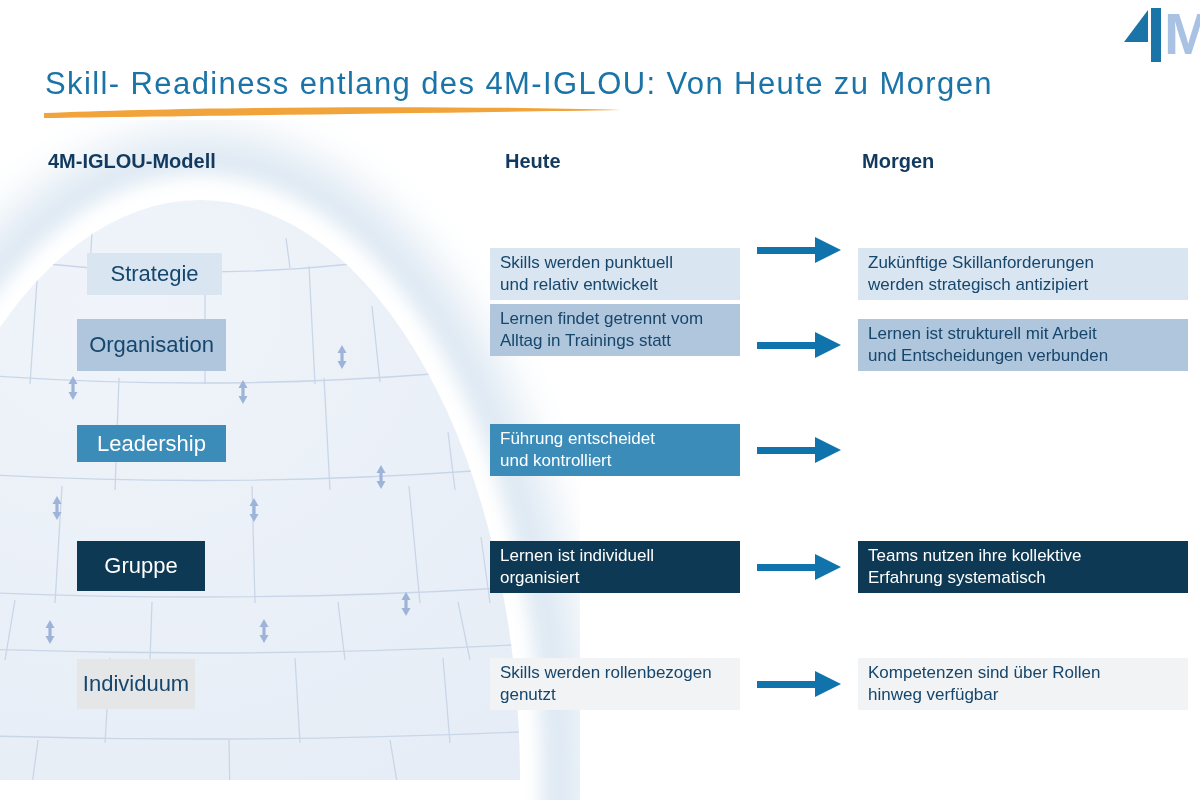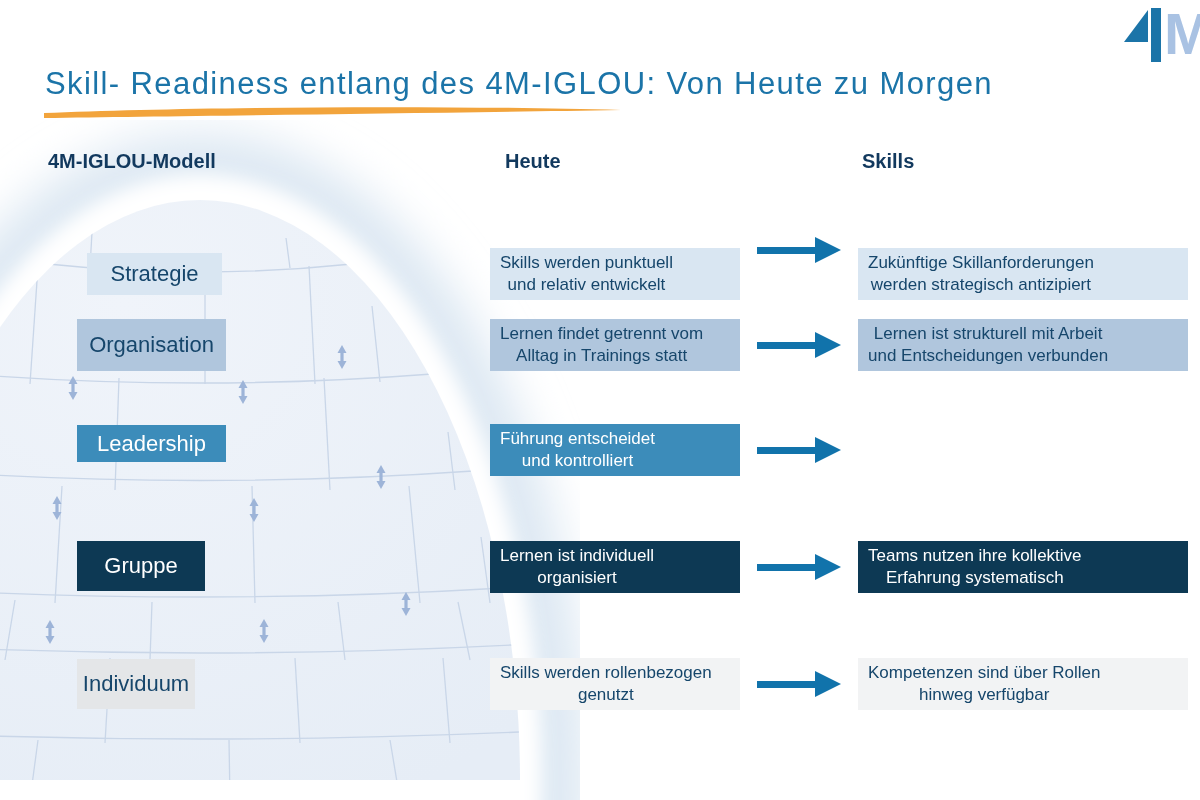--- a/index.html
+++ b/index.html
@@ -19,21 +19,21 @@
   
   .igloo-svg{position:absolute;left:0;top:120px;}
   .igloo-line{stroke:var(--igloo-line,#c9d6e8);stroke-width:1.3;fill:none;}
   .darr{stroke:var(--igloo-arrow,#9db4d8);fill:var(--igloo-arrow,#9db4d8);}
   
   .lvl{position:absolute;display:flex;align-items:center;justify-content:center;
        font-size:22px;color:var(--text-navy,#16466b);}
   
   .cell{position:absolute;width:250px;min-height:52px;box-sizing:border-box;padding:4px 10px;
         font-size:17px;line-height:22px;white-space:pre-line;color:var(--text-navy,#16466b);
-        display:flex;align-items:center;text-align:center;}
+        display:flex;align-items:center;}
   .cell.morgen{width:330px;}
   
   .v-light{background:var(--box-light,#d9e6f2);margin-top:24px;}
   .v-medium{background:var(--box-medium,#b0c6dd);}
   .v-blue{background:var(--box-blue,#3c8cba);color:#ffffff;}
   .v-dark{background:var(--box-dark,#0d3954);color:#ffffff;}
   .v-gray{background:var(--box-gray,#f2f3f4);}
   .v-graylabel{background:var(--label-gray,#e4e6e8);}
   
   .arrow{position:absolute;left:757px;width:88px;height:26px;}
@@ -130,35 +130,35 @@
   </svg>
 
   <svg class="logo" width="78" height="62" viewBox="0 0 78 62">
     <polygon class="four" points="2,38 26,6 26,38"></polygon>
     <rect class="four" x="29" y="4" width="10" height="54"></rect>
     <text class="m" x="42" y="50">M</text>
   </svg>
 
   <div class="colhead" style="left:48px">4M-IGLOU-Modell</div>
   <div class="colhead" style="left:505px">Heute</div>
-  <div class="colhead" style="left:862px">Skills</div>
+  <div class="colhead" style="left:862px">Morgen</div>
 
   <div class="lvl v-light" style="left:87px;top:229px;width:135px;height:42px">Strategie</div>
   <div class="lvl v-medium" style="left:77px;top:319px;width:149px;height:52px">Organisation</div>
   <div class="lvl v-blue" style="left:77px;top:425px;width:149px;height:37px">Leadership</div>
   <div class="lvl v-dark" style="left:77px;top:541px;width:128px;height:50px">Gruppe</div>
   <div class="lvl v-graylabel" style="left:77px;top:659px;width:118px;height:50px">Individuum</div>
 
   <div class="cell heute v-light" style="left:490px;top:224px">Skills werden punktuell
 und relativ entwickelt</div>
   <div class="arrow" style="top:237px"></div>
   <div class="cell morgen v-light" style="left:858px;top:224px">Zukünftige Skillanforderungen
 werden strategisch antizipiert</div>
 
-  <div class="cell heute v-medium" style="left:490px;top:319px">Lernen findet getrennt vom
+  <div class="cell heute v-medium" style="left:490px;top:304px">Lernen findet getrennt vom
 Alltag in Trainings statt</div>
   <div class="arrow" style="top:332px"></div>
   <div class="cell morgen v-medium" style="left:858px;top:319px">Lernen ist strukturell mit Arbeit
 und Entscheidungen verbunden</div>
 
   <div class="cell heute v-blue" style="left:490px;top:424px">Führung entscheidet
 und kontrolliert</div>
   <div class="arrow" style="top:437px"></div>
 
   <div class="cell heute v-dark" style="left:490px;top:541px">Lernen ist individuell

